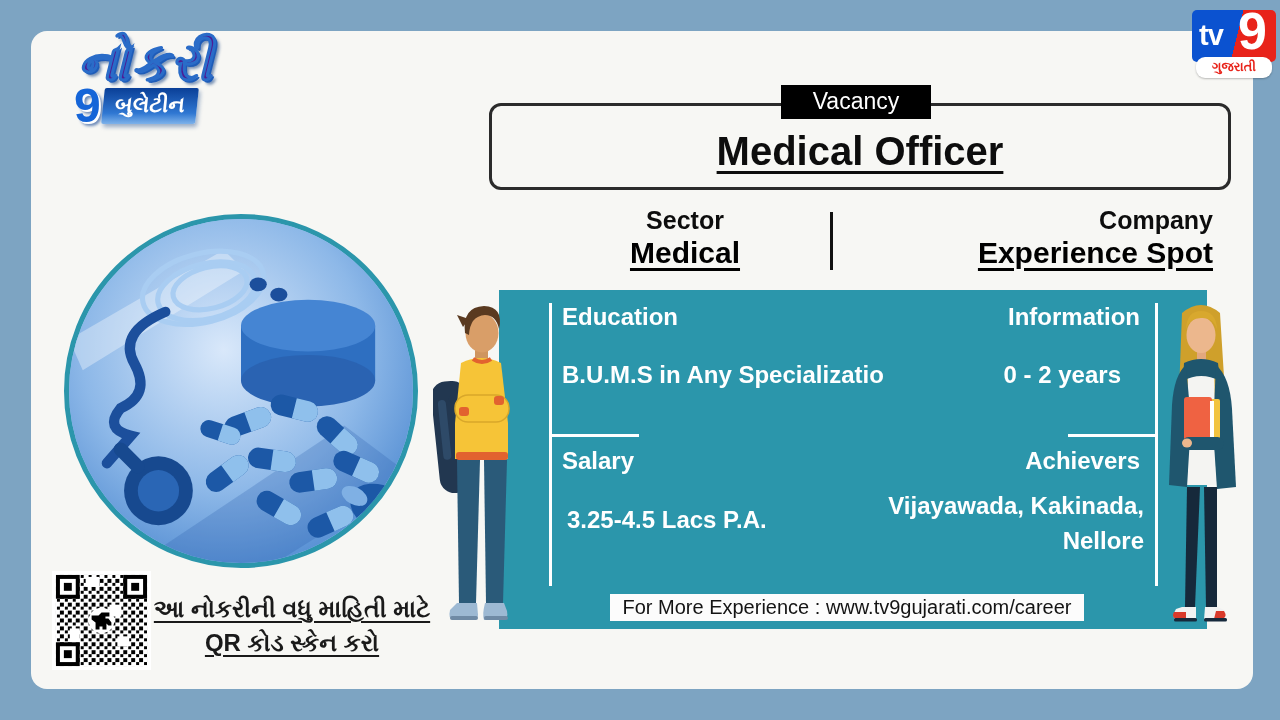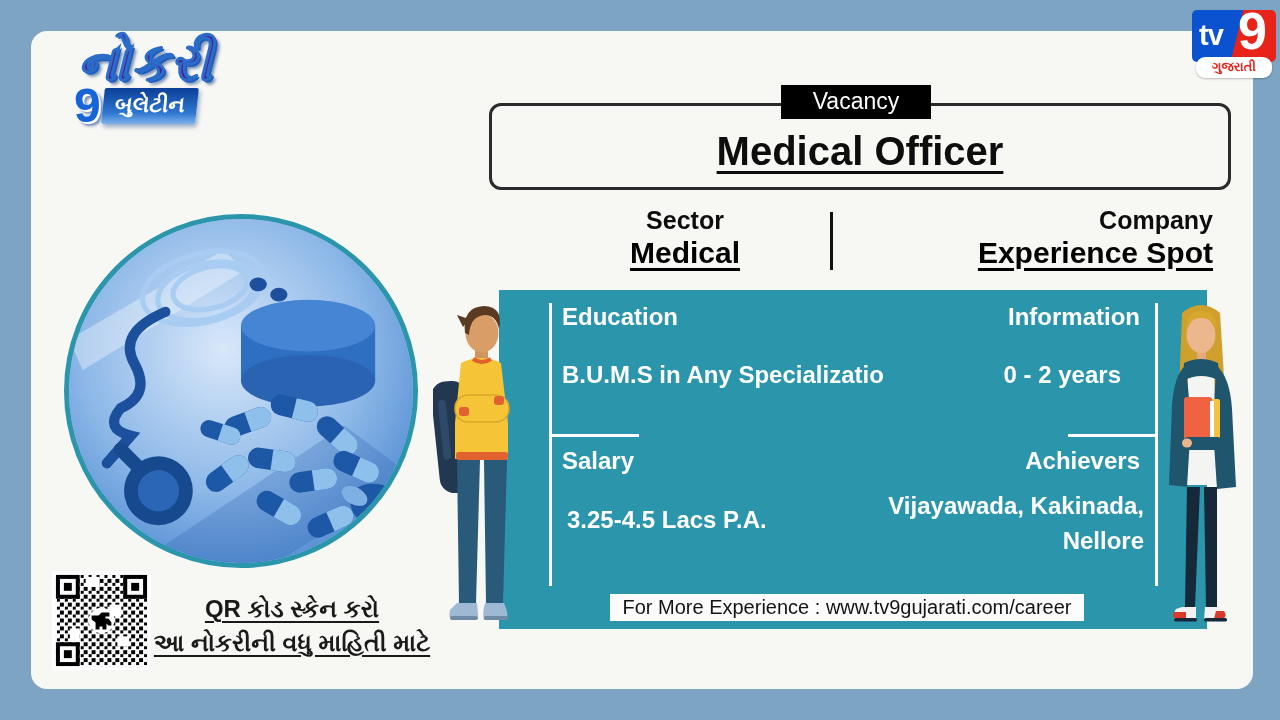--- a/index.html
+++ b/index.html
@@ -311,22 +311,22 @@
     </g>
 
     <g>
       <circle cx="50" cy="50" r="13" fill="#fff"></circle>
       <path d="M50 42 h8 v4 h-4 v2 h3 l3 4 v3 h-3 l-2 -2 v6 h-4 v-3 h-3 v3 h-4 v-7 l-4 -3 v-4 h7 z" fill="#000"></path>
     </g>
   </svg>
 </div>
 
 <div class="abs qr-caption">
+  <div class="qr-caption-line">આ નોકરીની વધુ માહિતી માટે</div>
   <div class="qr-caption-line">QR કોડ સ્કેન કરો</div>
-  <div class="qr-caption-line">આ નોકરીની વધુ માહિતી માટે</div>
 </div>
 
 <div class="abs man">
   <svg viewBox="0 0 96 328">
 
     <g transform="rotate(-6 20 130)">
       <rect x="2" y="78" width="36" height="112" rx="15" fill="#223750"></rect>
       <rect x="8" y="96" width="8" height="60" rx="4" fill="#2e4a68"></rect>
     </g>
     <path d="M40 70 L20 96" stroke="#223750" stroke-width="8" stroke-linecap="round"></path>

